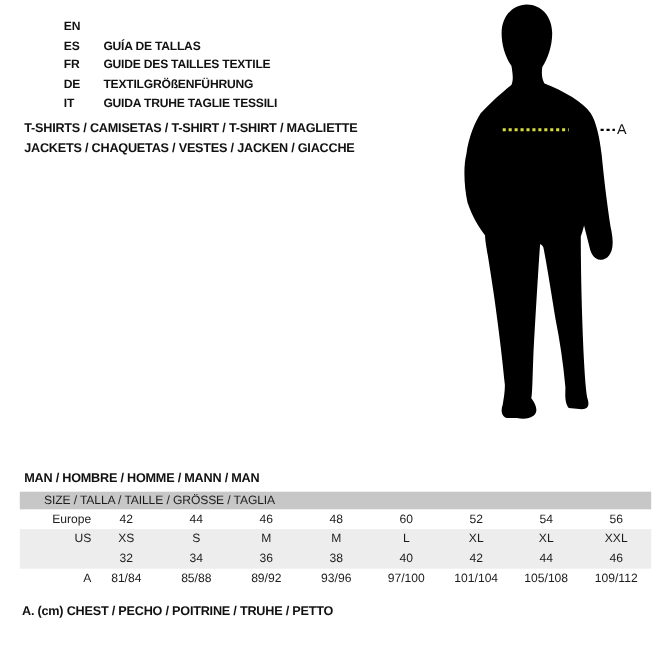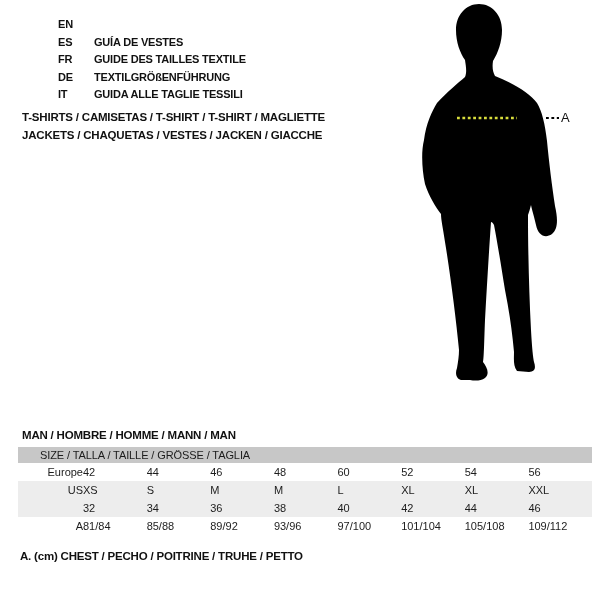--- a/index.html
+++ b/index.html
@@ -24,49 +24,49 @@
   
   .section-heading{position:absolute;left:22px;top:428px;font-size:11.5px;font-weight:700;
     line-height:14px;letter-spacing:-0.2px;}
   
   .size-table{position:absolute;left:18px;top:447px;width:574px;font-size:11px;}
   .st-header{height:16px;line-height:16px;background:var(--header-bar,#c7c7c7);
     padding-left:22px;color:#1c1c1c;letter-spacing:-0.1px;}
   .st-row{display:flex;height:18px;line-height:18px;}
   .st-row.shaded{background:var(--row-shaded,#ededed);}
   .st-label{flex:0 0 60px;width:60px;padding-left:5px;text-align:right;color:#1c1c1c;}
-  .st-cell{flex:1 1 0;text-align:left;color:#1c1c1c;}
+  .st-cell{flex:1 1 0;text-align:center;color:#1c1c1c;}
   
   .footnote{position:absolute;left:20px;top:549px;font-size:11.5px;font-weight:700;
     line-height:14px;letter-spacing:-0.2px;}
 </style>
 </head>
 <body>
 
 <div class="page">
 
   <div class="lang-list">
     <div class="lang-row">
       <span class="lang-code">EN</span>
     </div>
     <div class="lang-row">
       <span class="lang-code">ES</span>
-      <span class="lang-label">GUÍA DE VESTES</span>
+      <span class="lang-label">GUÍA DE TALLAS</span>
     </div>
     <div class="lang-row">
       <span class="lang-code">FR</span>
       <span class="lang-label">GUIDE DES TAILLES TEXTILE</span>
     </div>
     <div class="lang-row">
       <span class="lang-code">DE</span>
       <span class="lang-label">TEXTILGRÖßENFÜHRUNG</span>
     </div>
     <div class="lang-row">
       <span class="lang-code">IT</span>
-      <span class="lang-label">GUIDA ALLE TAGLIE TESSILI</span>
+      <span class="lang-label">GUIDA TRUHE TAGLIE TESSILI</span>
     </div>
   </div>
 
   <div class="categories">
     <div>T-SHIRTS / CAMISETAS / T-SHIRT / T-SHIRT / MAGLIETTE</div>
     <div>JACKETS / CHAQUETAS / VESTES / JACKEN / GIACCHE</div>
   </div>
 
   <svg class="figure-svg" viewBox="0 0 205 400" width="205" height="400" aria-hidden="true">
     <path class="sil" d="

